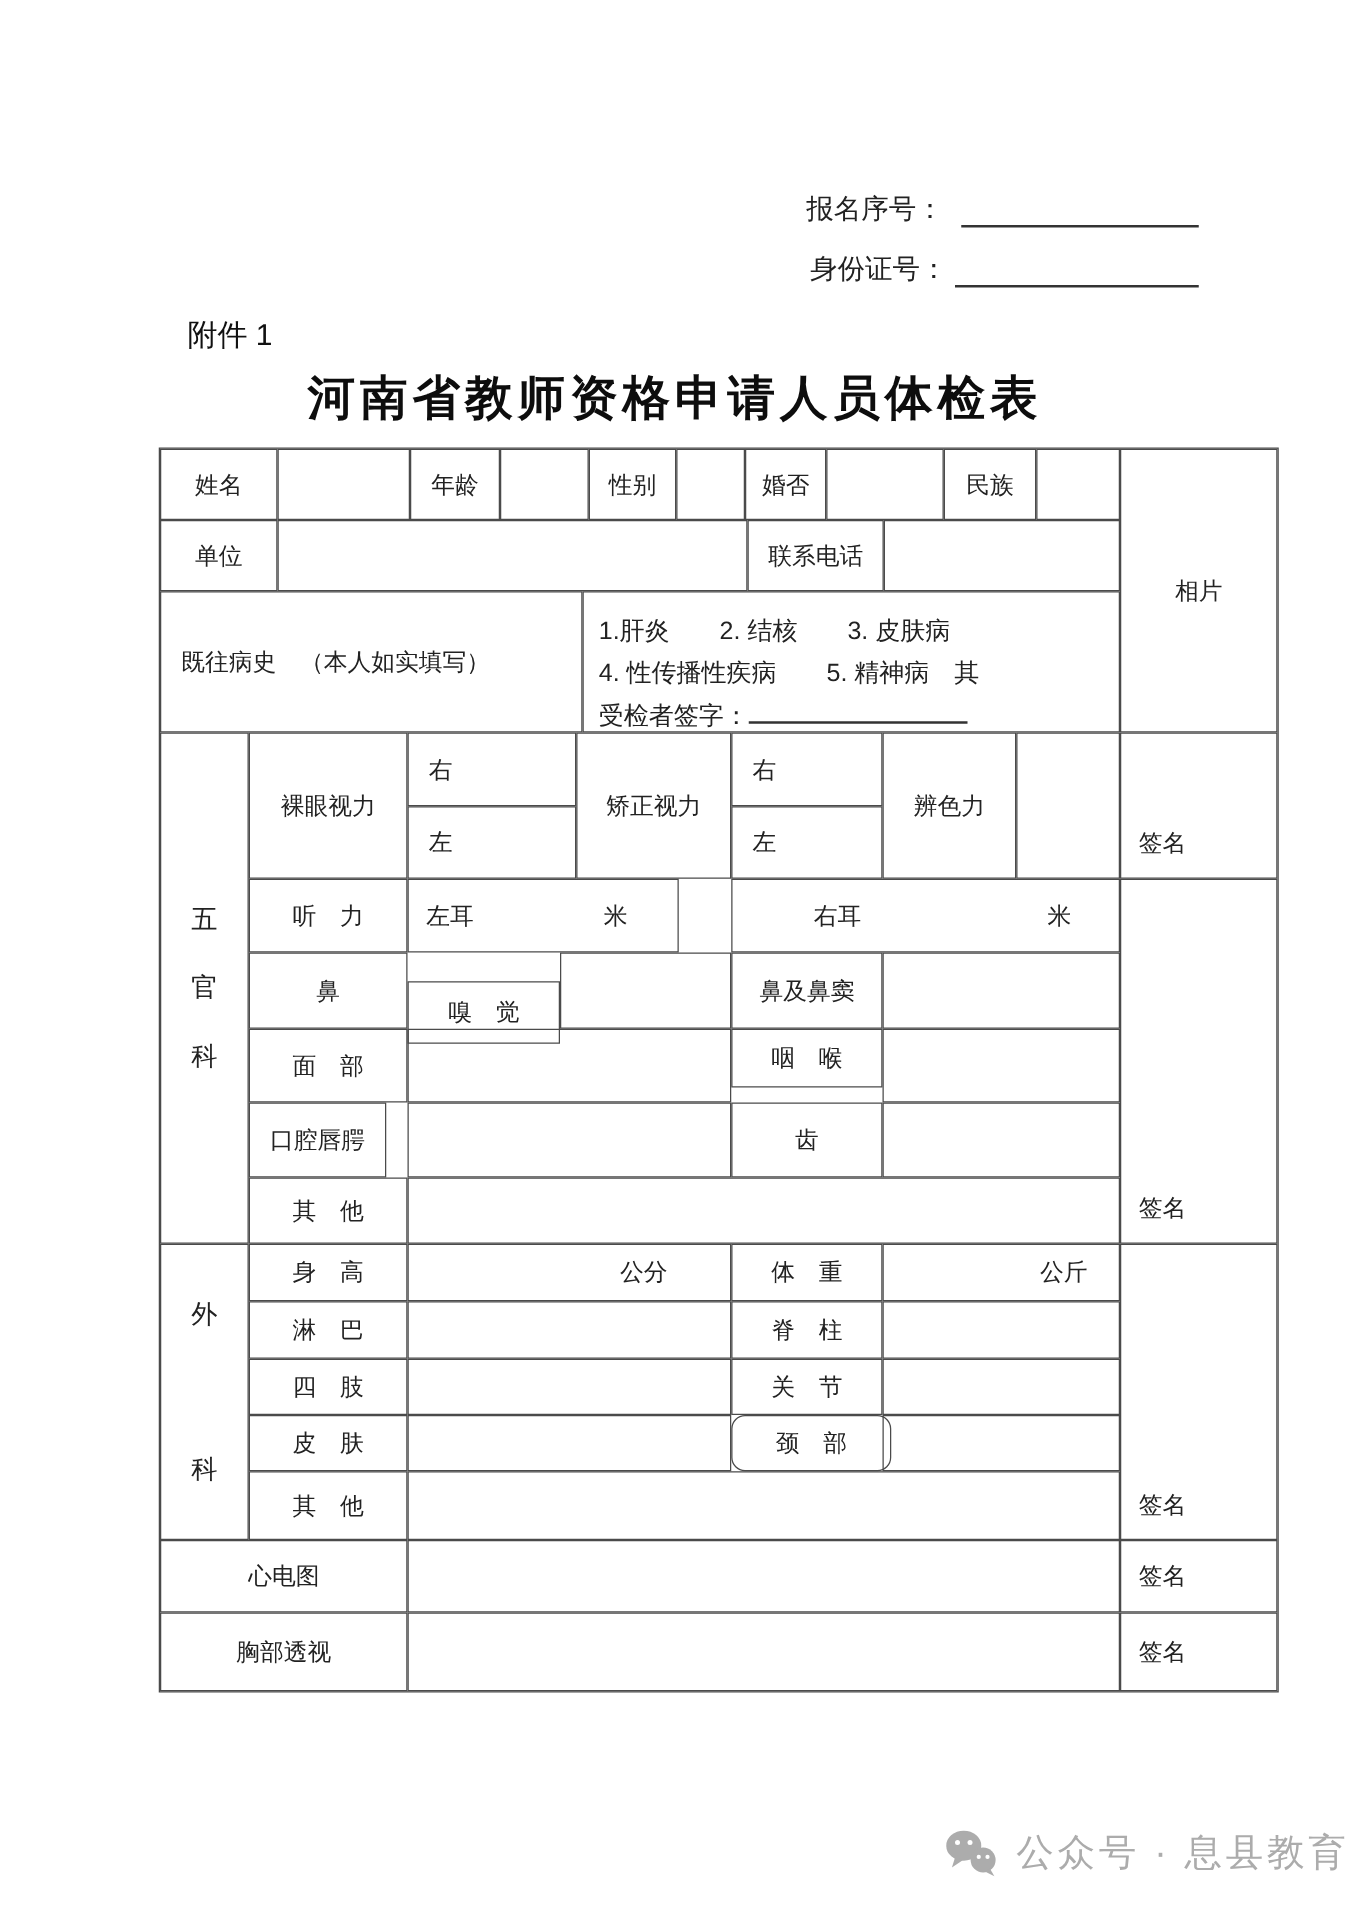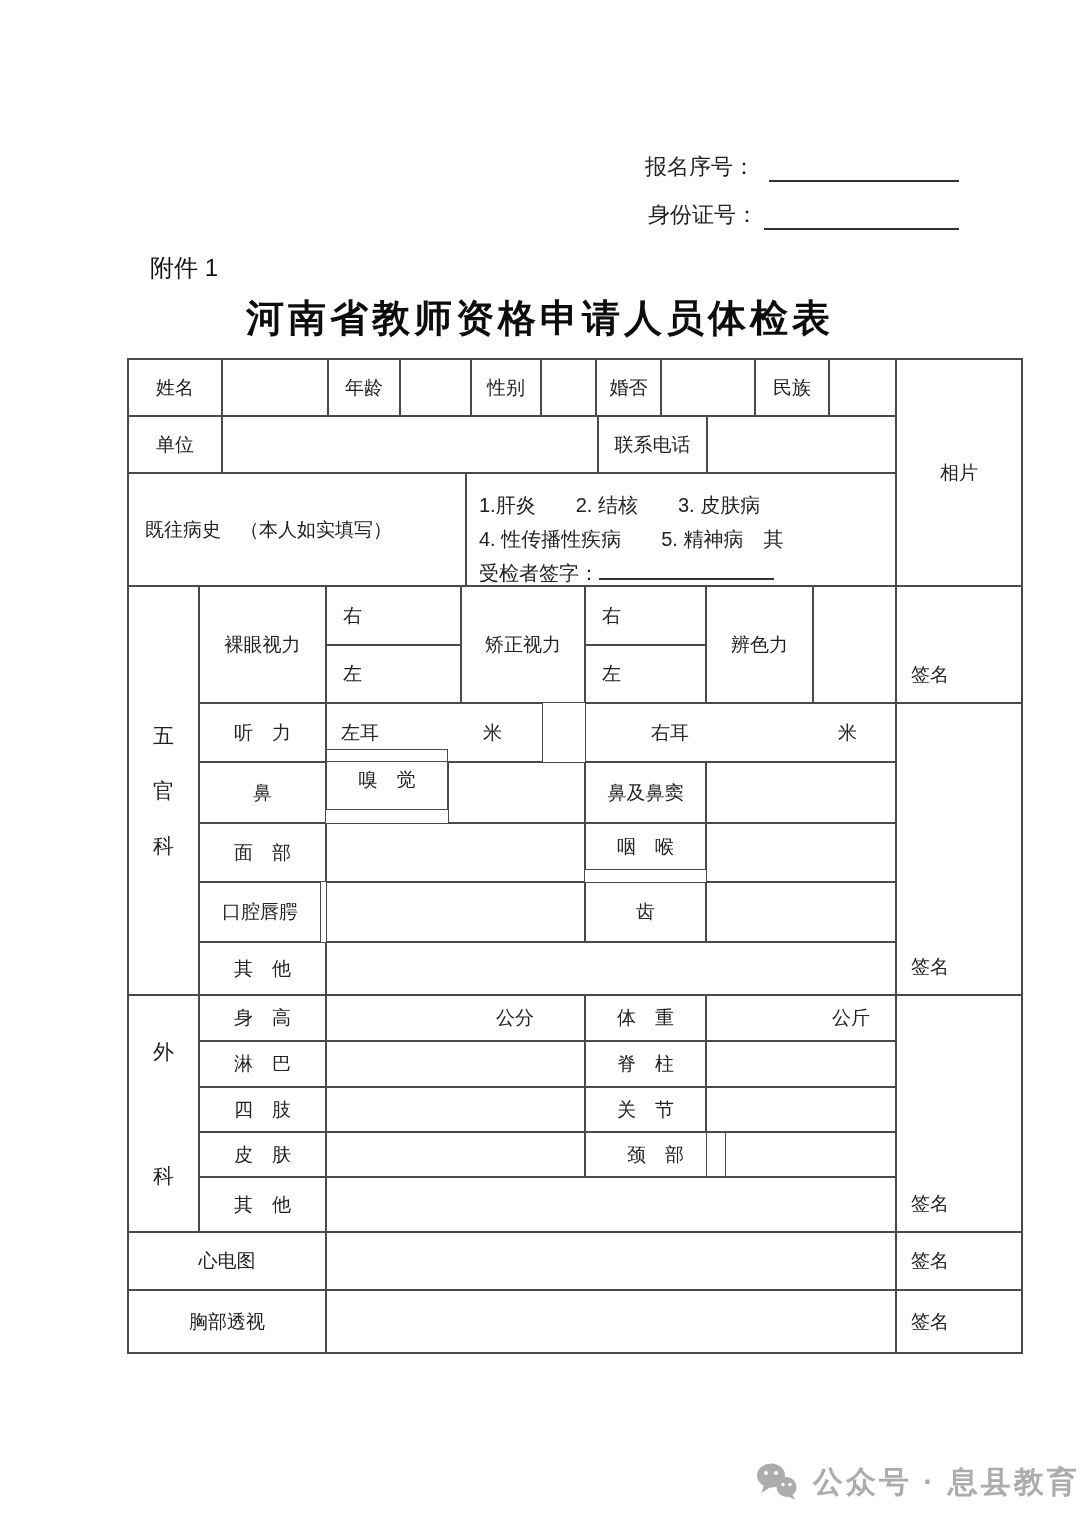--- a/index.html
+++ b/index.html
@@ -26,21 +26,21 @@
   }
   .c.left{justify-content:flex-start;padding-left:16px;}
   .c.signb{align-items:flex-end;justify-content:flex-start;padding:0 0 14px 14px;}
   .c.signc{justify-content:flex-start;padding-left:14px;}
   .c.split{justify-content:space-between;}
   .c.rightal{justify-content:flex-end;}
   .c.vlabel{white-space:pre-line;text-align:center;font-size:21px;}
   .c.hist{display:block;padding:14px 0 0 12px;font-size:20px;line-height:34px;white-space:nowrap;}
   .hist .sig-u{display:inline-block;width:175px;border-bottom:2px solid #333;height:20px;}
   
-  .footer{position:absolute;left:755px;top:1462px;display:flex;align-items:flex-start;gap:12px;font-weight:bold;}
+  .footer{position:absolute;left:755px;top:1462px;display:flex;align-items:flex-end;gap:12px;}
   .footer .wtxt{font-size:30px;color:#acacac;letter-spacing:3px;white-space:nowrap;}
 </style>
 </head>
 <body>
 
 <div class="topline" style="left:645px;top:152px;">
   <span>报名序号：</span>
   <span class="uline" style="width:190px;margin-left:8px;"></span>
 </div>
 <div class="topline" style="left:648px;top:200px;">
@@ -98,31 +98,31 @@
     <span>左耳</span>
     <span>米</span>
   </div>
   <div class="c split" style="left:457px;top:344px;width:311px;height:59px;padding:0 38px 0 65px;">
     <span>右耳</span>
     <span>米</span>
   </div>
   <div class="c signb" style="left:768px;top:344px;width:126px;height:292px;">签名</div>
 
   <div class="c" style="left:71px;top:403px;width:127px;height:61px;">鼻</div>
-  <div class="c" style="left:198px;top:390px;width:122px;height:61px;">嗅　觉</div>
+  <div class="c" style="left:198px;top:426px;width:122px;height:50px;">嗅　觉</div>
   <div class="c" style="left:320px;top:403px;width:137px;height:61px;"></div>
   <div class="c" style="left:457px;top:403px;width:121px;height:61px;">鼻及鼻窦</div>
   <div class="c" style="left:578px;top:403px;width:190px;height:61px;"></div>
 
   <div class="c" style="left:71px;top:464px;width:127px;height:59px;">面　部</div>
   <div class="c" style="left:198px;top:464px;width:259px;height:59px;"></div>
   <div class="c" style="left:457px;top:464px;width:121px;height:47px;">咽　喉</div>
   <div class="c" style="left:578px;top:464px;width:190px;height:59px;"></div>
 
-  <div class="c" style="left:71px;top:523px;width:122px;height:60px;">口腔唇腭</div>
+  <div class="c" style="left:71px;top:523px;width:110px;height:60px;">口腔唇腭</div>
   <div class="c" style="left:198px;top:523px;width:259px;height:60px;"></div>
   <div class="c" style="left:457px;top:523px;width:121px;height:60px;">齿</div>
   <div class="c" style="left:578px;top:523px;width:190px;height:60px;"></div>
 
   <div class="c" style="left:71px;top:583px;width:127px;height:53px;">其　他</div>
   <div class="c" style="left:198px;top:583px;width:570px;height:53px;"></div>
 
   <div class="c vlabel" style="left:0px;top:636px;width:71px;height:237px;line-height:62px;">外
 
 科</div>
@@ -138,21 +138,21 @@
   <div class="c" style="left:457px;top:682px;width:121px;height:46px;">脊　柱</div>
   <div class="c" style="left:578px;top:682px;width:190px;height:46px;"></div>
 
   <div class="c" style="left:71px;top:728px;width:127px;height:45px;text-align:center;">四　肢</div>
   <div class="c" style="left:198px;top:728px;width:259px;height:45px;"></div>
   <div class="c" style="left:457px;top:728px;width:121px;height:45px;">关　节</div>
   <div class="c" style="left:578px;top:728px;width:190px;height:45px;"></div>
 
   <div class="c" style="left:71px;top:773px;width:127px;height:45px;">皮　肤</div>
   <div class="c" style="left:198px;top:773px;width:259px;height:45px;"></div>
-  <div class="c" style="left:457px;top:773px;width:141px;height:45px;">颈　部</div>
+  <div class="c" style="left:457px;top:773px;width:128px;height:45px;border-radius:11px;">颈　部</div>
   <div class="c" style="left:578px;top:773px;width:190px;height:45px;"></div>
 
   <div class="c" style="left:71px;top:818px;width:127px;height:55px;">其　他</div>
   <div class="c" style="left:198px;top:818px;width:570px;height:55px;"></div>
 
   <div class="c" style="left:0px;top:873px;width:198px;height:58px;">心电图</div>
   <div class="c" style="left:198px;top:873px;width:570px;height:58px;"></div>
   <div class="c signc" style="left:768px;top:873px;width:126px;height:58px;">签名</div>
 
   <div class="c" style="left:0px;top:931px;width:198px;height:63px;">胸部透视</div>

